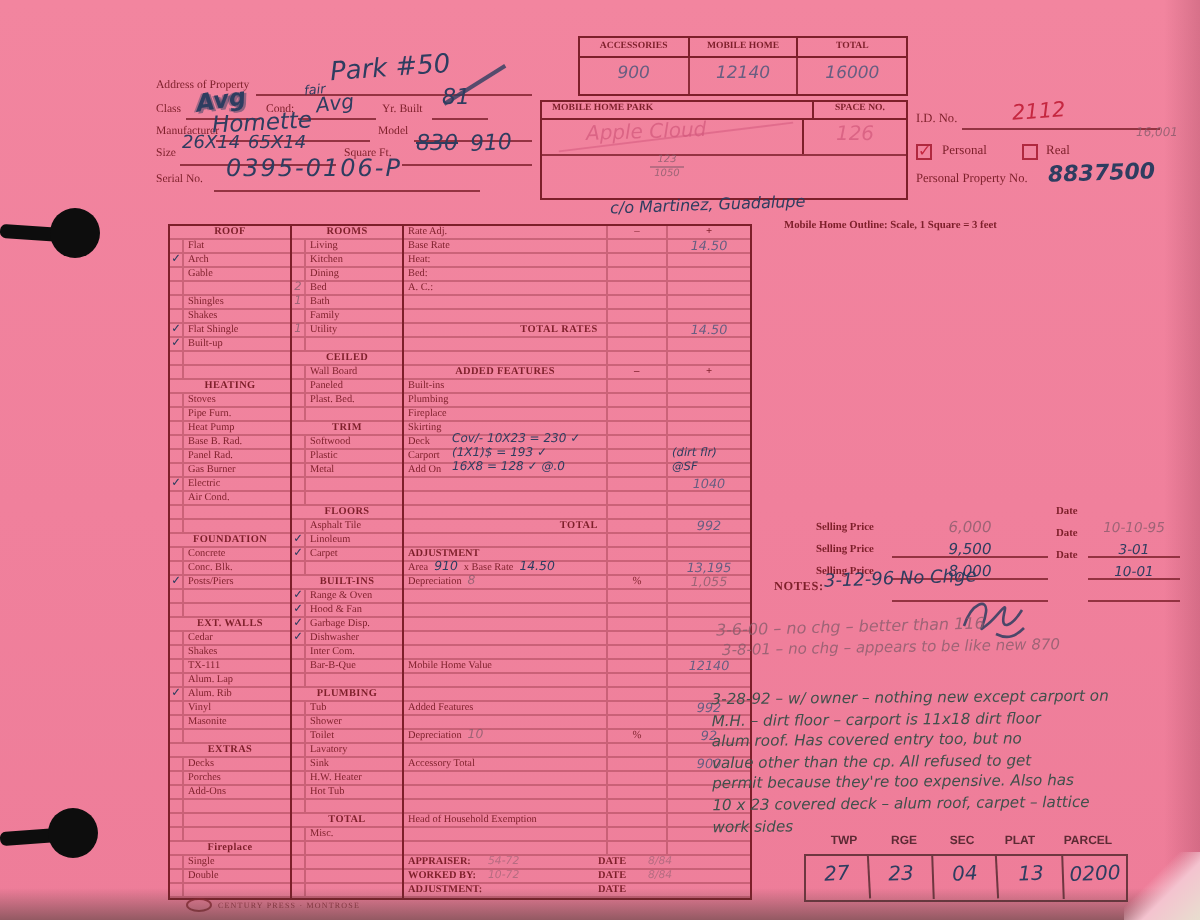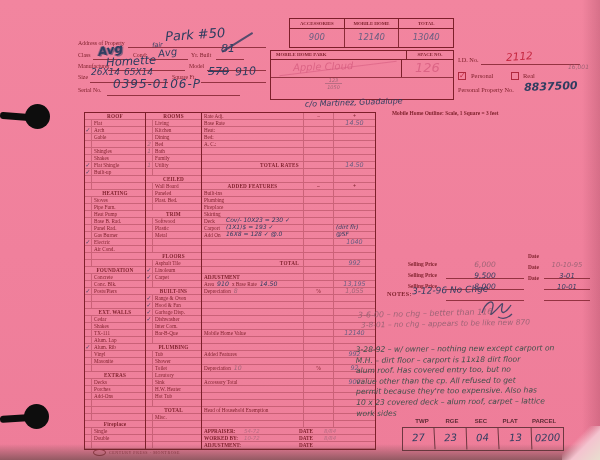--- a/index.html
+++ b/index.html
@@ -105,21 +105,21 @@
 
   <div class="abs acct">
     <div class="r1">
       <div class="c print">ACCESSORIES</div>
       <div class="c print">MOBILE HOME</div>
       <div class="c print">TOTAL</div>
     </div>
     <div class="r2">
       <div class="v hw ink2">900</div>
       <div class="v hw ink2">12140</div>
-      <div class="v hw ink2">13040</div>
+      <div class="v hw ink2">16000</div>
     </div>
   </div>
 
   <div class="abs print" style="left:78px;top:40px;font-size:5.8px;">Address of Property</div>
   <div class="abs uline" style="left:128px;top:39px;width:138px;height:8px;"></div>
   <div class="abs hw ink nowrap" style="left:165px;top:27px;font-size:13px;transform:rotate(-4deg);">Park #50</div>
 
   <div class="abs print" style="left:78px;top:52px;font-size:5.8px;">Class</div>
   <div class="abs uline" style="left:93px;top:51px;width:37px;height:8px;"></div>
   <div class="abs hw ink nowrap" style="left:98px;top:43px;font-size:12px;font-weight:bold;transform:rotate(-9deg);text-shadow:1px 1px 0 rgba(46,61,96,.5),-1px 0 0 rgba(46,61,96,.4);">Avg</div>
@@ -137,42 +137,42 @@
   <div class="abs print" style="left:189px;top:63px;font-size:5.8px;">Model</div>
   <div class="abs uline" style="left:207px;top:62px;width:59px;height:8px;"></div>
   <div class="abs" style="left:222px;top:51px;width:36px;height:1.6px;background:#2e3d60;transform:rotate(-32deg);transform-origin:left center;opacity:.8;"></div>
 
   <div class="abs print" style="left:78px;top:74px;font-size:5.8px;">Size</div>
   <div class="abs uline" style="left:90px;top:73px;width:78px;height:9px;"></div>
   <div class="abs hw ink nowrap" style="left:91px;top:67px;font-size:9px;">26X14</div>
   <div class="abs hw ink nowrap" style="left:124px;top:67px;font-size:9px;">65X14</div>
   <div class="abs print" style="left:172px;top:74px;font-size:5.8px;">Square Ft.</div>
   <div class="abs uline" style="left:201px;top:73px;width:65px;height:9px;"></div>
-  <div class="abs hw ink nowrap" style="left:208px;top:65px;font-size:11px;text-decoration:line-through;">570</div>
+  <div class="abs hw ink nowrap" style="left:208px;top:65px;font-size:11px;text-decoration:line-through;">830</div>
   <div class="abs hw ink nowrap" style="left:235px;top:65px;font-size:11px;transform:rotate(-3deg);">910</div>
 
   <div class="abs print" style="left:78px;top:87px;font-size:5.8px;">Serial No.</div>
   <div class="abs uline" style="left:107px;top:86px;width:133px;height:9px;"></div>
   <div class="abs hw ink nowrap" style="left:113px;top:77px;font-size:12px;letter-spacing:1px;">0395-0106-P</div>
   <div class="abs pencil" style="left:325px;top:77px;width:17px;text-align:center;font-size:5px;font-family:'DejaVu Sans',sans-serif;font-style:italic;z-index:5;">
     <span style="display:block;border-bottom:1px solid rgba(138,93,109,.7);">123</span>
     <span style="display:block;">1050</span>
   </div>
 
   <div class="abs parkbox">
     <div class="pb-h">
       <div class="l print">MOBILE HOME PARK</div>
       <div class="r print">SPACE NO.</div>
     </div>
     <div class="pb-m">
       <div class="l">
         <span class="abs hw faintred nowrap" style="left:22px;top:1px;font-size:10px;transform:rotate(-2deg);">Apple Cloud</span>
         <span class="abs" style="left:8px;top:8px;width:118px;height:1px;background:rgba(212,90,125,.55);transform:rotate(-7deg);"></span>
       </div>
-      <div class="r hw faintred" style="font-size:13px;line-height:16px;">126</div>
+      <div class="r hw faintred" style="font-size:10px;line-height:16px;">126</div>
     </div>
   </div>
   <div class="abs hw ink nowrap" style="left:305px;top:98px;font-size:8px;transform:rotate(-2deg);">c/o Martinez, Guadalupe</div>
 
   <div class="abs print" style="left:458px;top:56px;font-size:6.3px;">I.D. No.</div>
   <div class="abs uline" style="left:481px;top:55px;width:99px;height:9px;"></div>
   <div class="abs hw redink nowrap" style="left:506px;top:50px;font-size:10.5px;transform:rotate(-4deg);">2112</div>
   <div class="abs hw pencil nowrap" style="left:568px;top:63px;font-size:6px;">16,001</div>
 
   <div class="abs" style="left:458px;top:72px;width:8px;height:8px;border:1.2px solid #b0293f;box-sizing:border-box;">

